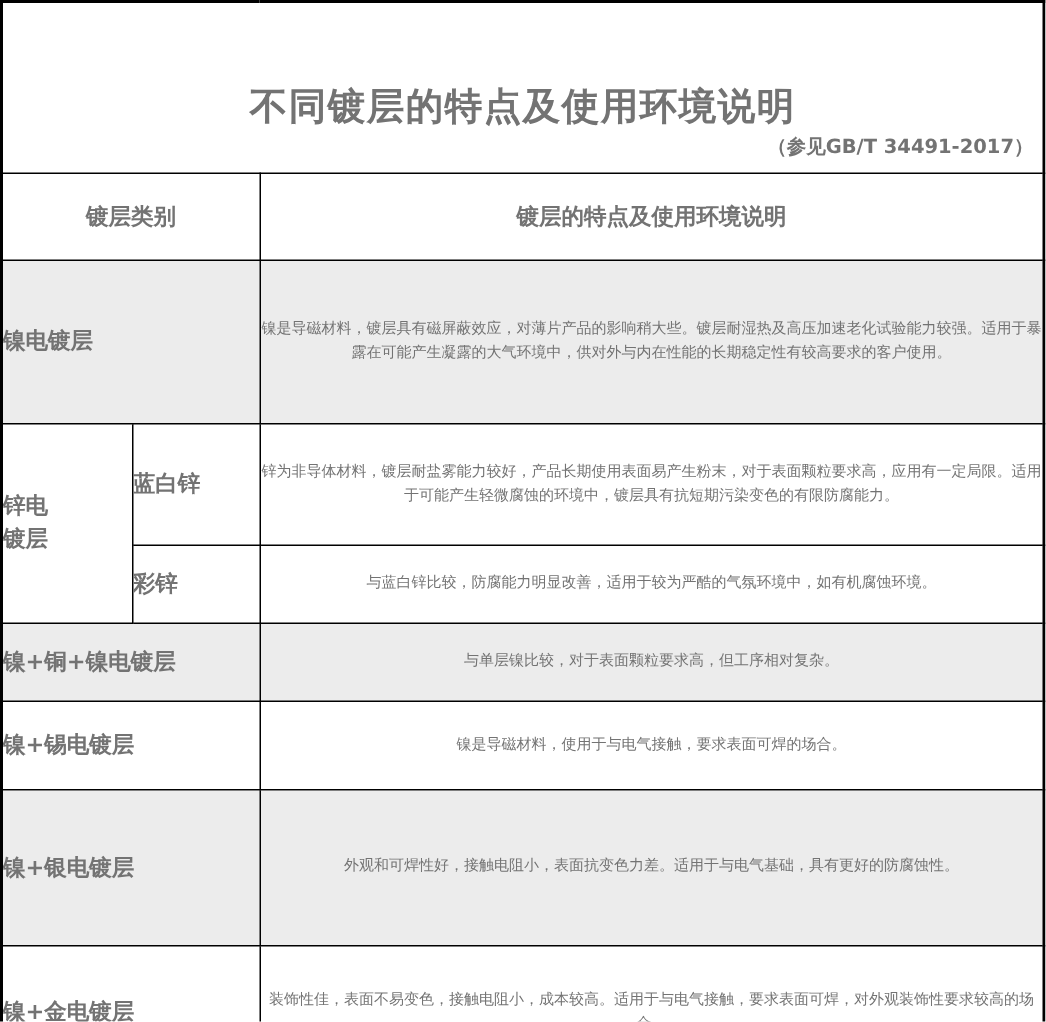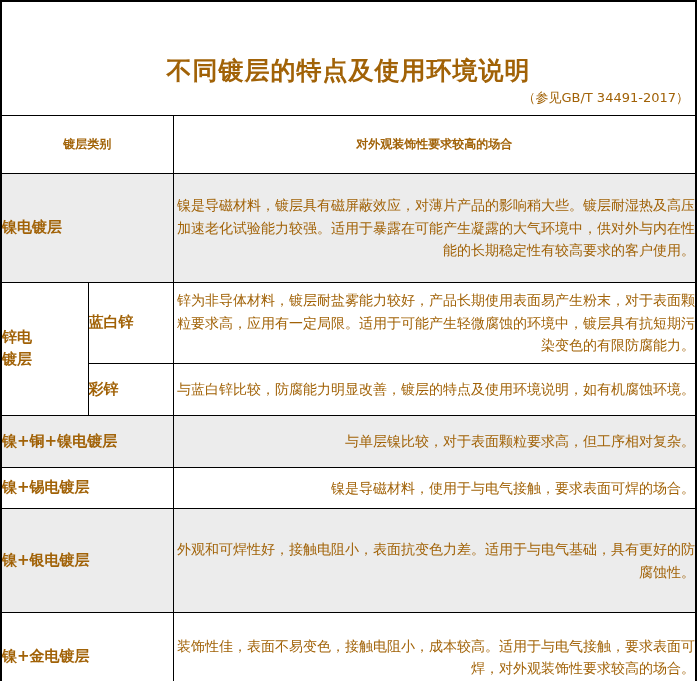--- a/index.html
+++ b/index.html
@@ -19,64 +19,64 @@
     height: 681px;
     border-collapse: collapse;
     table-layout: fixed;
     border: 2px solid #000000;
     box-sizing: border-box;
   }
   table.plating td {
     border: 1px solid #000000;
     padding: 0;
     vertical-align: middle;
-    color: #a16207;
+    color: #737373;
     overflow: hidden;
   }
   
   td.title-cell {
     height: 113px;
     position: relative;
     vertical-align: top;
   }
   .title-text {
     margin-top: 24px;
     text-align: center;
     font-size: 25px;
     font-weight: bold;
     letter-spacing: 1px;
   }
   .subtitle-text {
     position: absolute;
     right: 6px;
     bottom: 8px;
     font-size: 13px;
-    font-weight: normal;
+    font-weight: bold;
   }
   
   tr.header-row td {
     height: 57px;
-    font-size: 12px;
+    font-size: 15px;
     font-weight: bold;
     text-align: center;
   }
   
   td.label-cell {
     font-size: 15px;
     font-weight: bold;
     text-align: left;
     line-height: 1.45;
   }
   td.group-cell {
     white-space: pre-line;
   }
   td.desc-cell {
-    font-size: 14px;
+    font-size: 10px;
     line-height: 1.62;
-    text-align: right;
+    text-align: center;
     padding: 2px 4px 2px 4px;
   }
   tr.shaded td {
     background: var(--alt-bg, #ececec);
   }
 </style>
 </head>
 <body>
 
 <div class="page">
@@ -90,46 +90,46 @@
     <tbody>
         <tr>
       <td class="title-cell" colspan="3">
         <div class="title-text">不同镀层的特点及使用环境说明</div>
         <div class="subtitle-text">（参见GB/T 34491-2017）</div>
       </td>
     </tr>
 
     <tr class="header-row">
       <td colspan="2">镀层类别</td>
-      <td>对外观装饰性要求较高的场合</td>
+      <td>镀层的特点及使用环境说明</td>
     </tr>
 
     <tr class="shaded" style="height:109px">
       <td class="label-cell" colspan="2">镍电镀层</td>
       <td class="desc-cell">镍是导磁材料，镀层具有磁屏蔽效应，对薄片产品的影响稍大些。镀层耐湿热及高压加速老化试验能力较强。适用于暴露在可能产生凝露的大气环境中，供对外与内在性能的长期稳定性有较高要求的客户使用。</td>
     </tr>
 
     <tr style="height:81px">
       <td class="label-cell group-cell" rowspan="2">锌电
 镀层</td>
       <td class="label-cell">蓝白锌</td>
       <td class="desc-cell">锌为非导体材料，镀层耐盐雾能力较好，产品长期使用表面易产生粉末，对于表面颗粒要求高，应用有一定局限。适用于可能产生轻微腐蚀的环境中，镀层具有抗短期污染变色的有限防腐能力。</td>
     </tr>
 
     <tr style="height:52px">
       <td class="label-cell">彩锌</td>
-      <td class="desc-cell">与蓝白锌比较，防腐能力明显改善，镀层的特点及使用环境说明，如有机腐蚀环境。</td>
+      <td class="desc-cell">与蓝白锌比较，防腐能力明显改善，适用于较为严酷的气氛环境中，如有机腐蚀环境。</td>
     </tr>
 
     <tr class="shaded" style="height:52px">
       <td class="label-cell" colspan="2">镍+铜+镍电镀层</td>
       <td class="desc-cell">与单层镍比较，对于表面颗粒要求高，但工序相对复杂。</td>
     </tr>
 
-    <tr style="height:41px">
+    <tr style="height:59px">
       <td class="label-cell" colspan="2">镍+锡电镀层</td>
       <td class="desc-cell">镍是导磁材料，使用于与电气接触，要求表面可焊的场合。</td>
     </tr>
 
     <tr class="shaded" style="height:104px">
       <td class="label-cell" colspan="2">镍+银电镀层</td>
       <td class="desc-cell">外观和可焊性好，接触电阻小，表面抗变色力差。适用于与电气基础，具有更好的防腐蚀性。</td>
     </tr>
 
     <tr style="height:90px">

